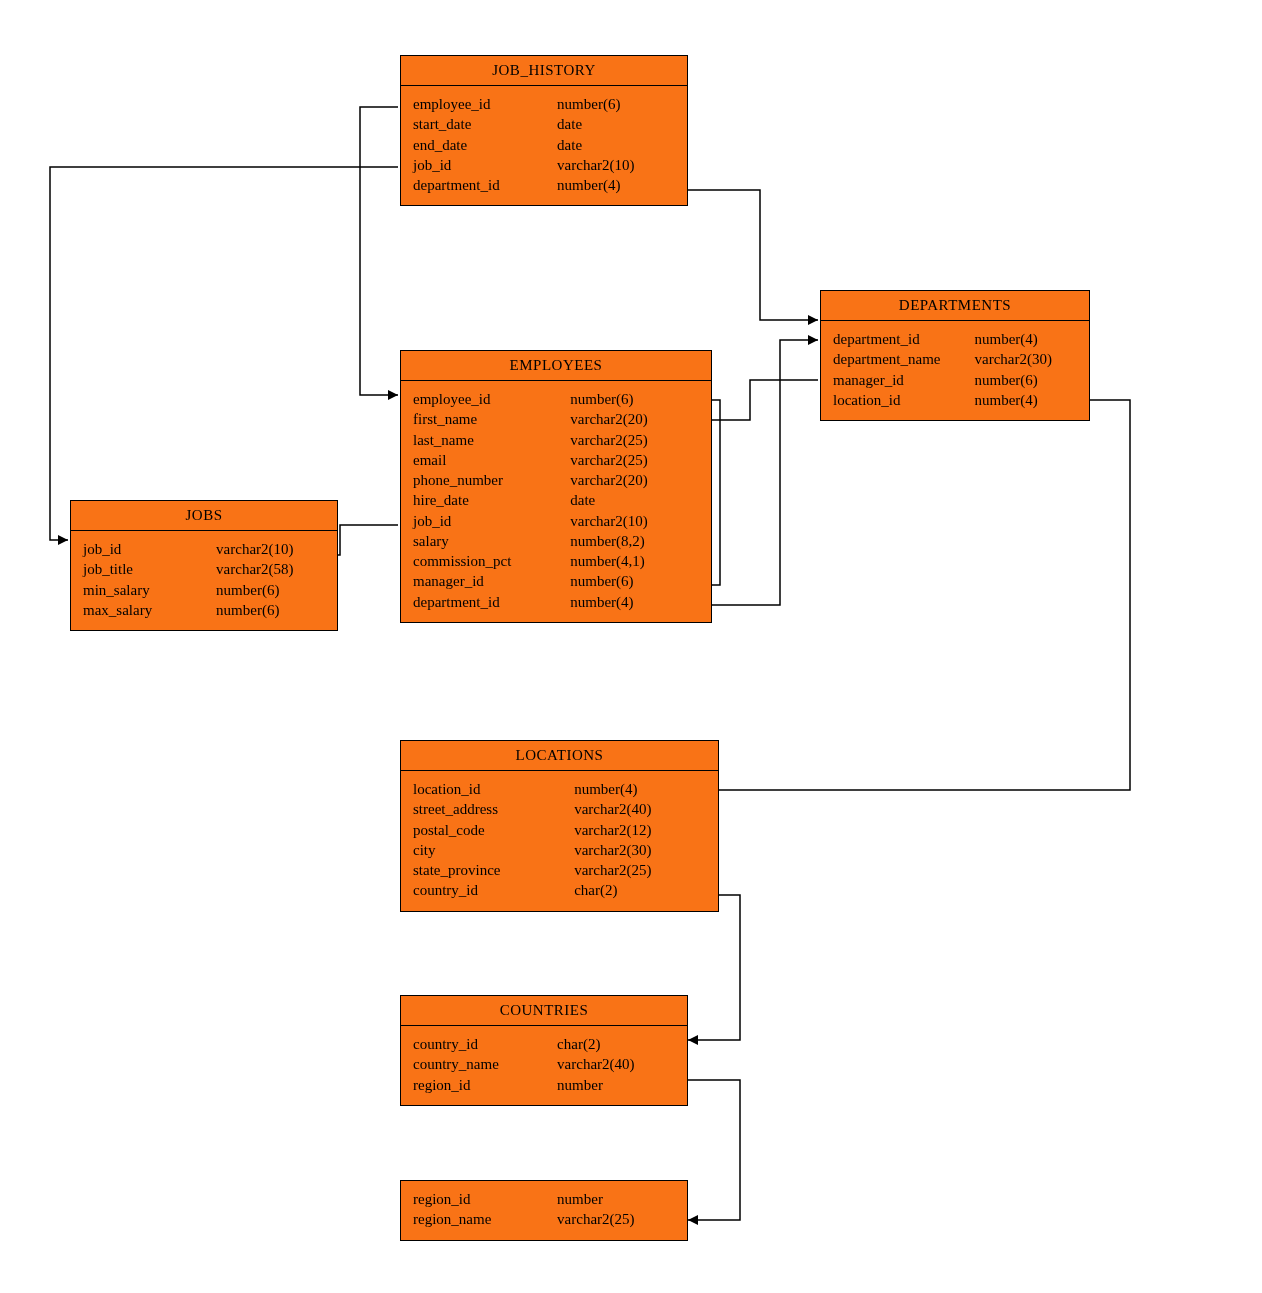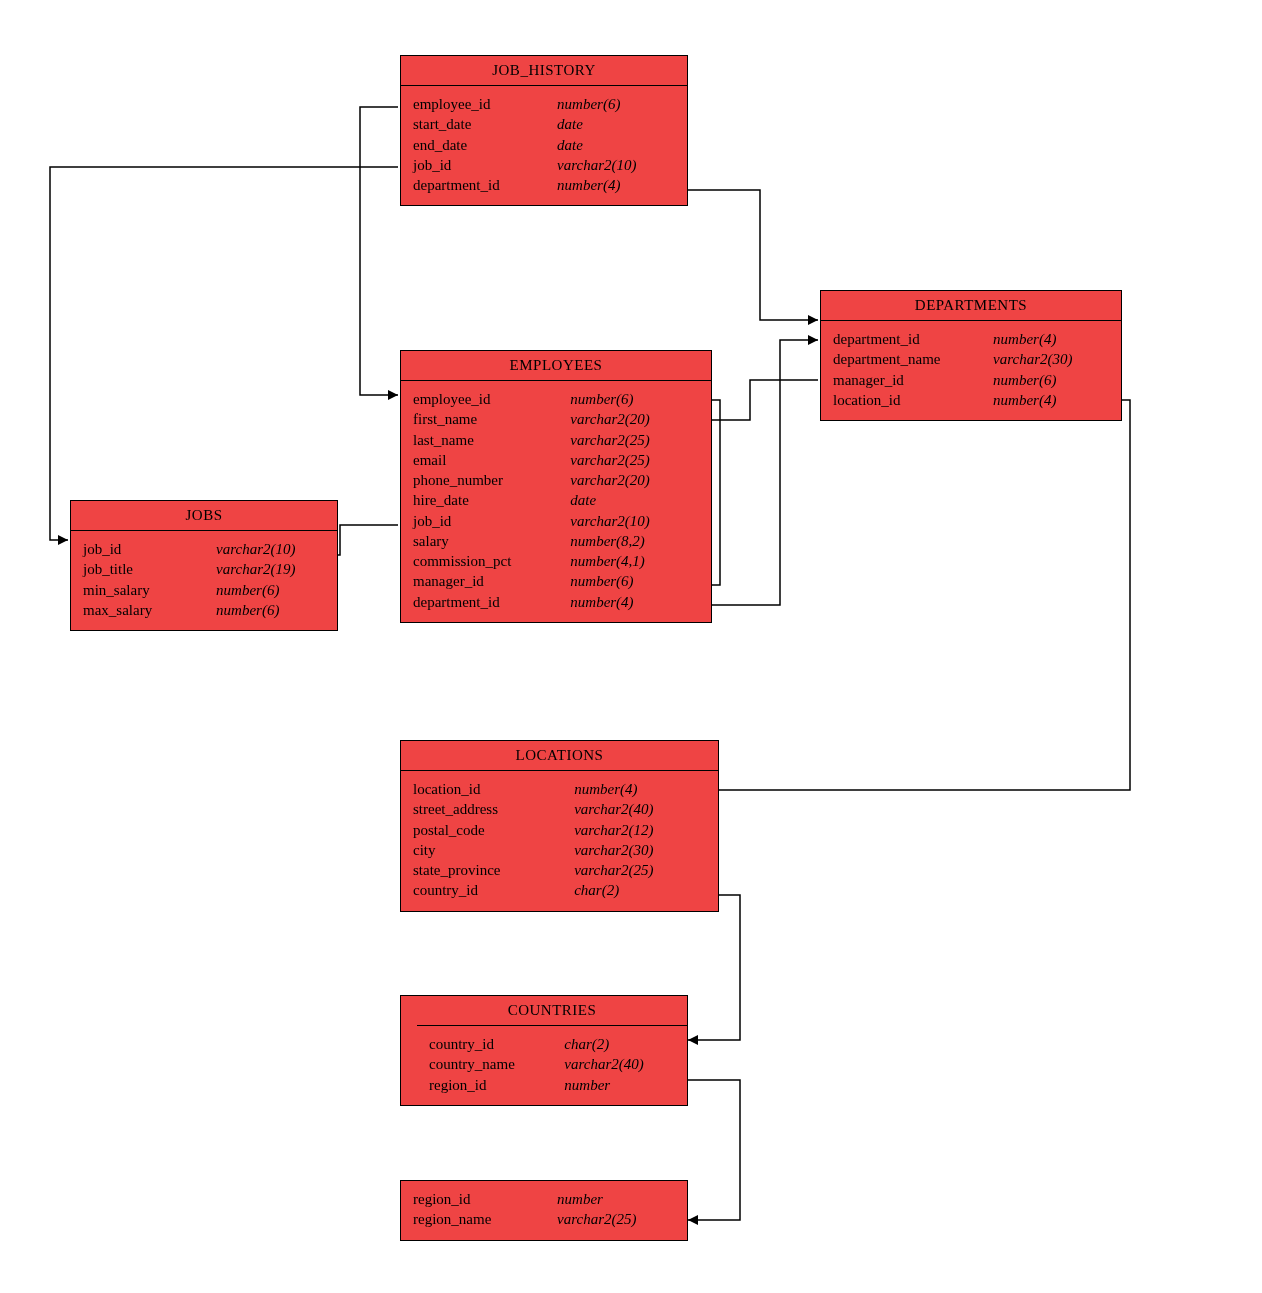--- a/index.html
+++ b/index.html
@@ -11,21 +11,21 @@
     color: #000;
   }
   .canvas {
     position: relative;
     width: 1262px;
     height: 1293px;
   }
   .entity {
     position: absolute;
     border: 1.5px solid #000;
-    background: #ef4444;
+    background: #f97316;
     box-sizing: border-box;
   }
   .entity .title {
     text-align: center;
     padding: 6px 4px;
     border-bottom: 1.5px solid #000;
     font-size: 15px;
     letter-spacing: 0.5px;
   }
   .entity .body {
@@ -36,21 +36,20 @@
     line-height: 1.35;
     justify-content: center;
   }
   .entity .col-name {
     flex: 0 0 55%;
     white-space: nowrap;
   }
   .entity .col-type {
     flex: 0 0 45%;
     white-space: nowrap;
-    font-style: italic;
   }
   svg.connectors {
     position: absolute;
     left: 0; top: 0;
     width: 1262px;
     height: 1293px;
     pointer-events: none;
   }
 </style>
 </head>
@@ -166,34 +165,34 @@
 
   <div class="entity" style="left:70px; top:500px; width:268px;">
     <div class="title">JOBS</div>
     <div class="body">
       <div class="row">
           <span class="col-name">job_id</span>
           <span class="col-type">varchar2(10)</span>
         </div>
       <div class="row">
           <span class="col-name">job_title</span>
-          <span class="col-type">varchar2(19)</span>
+          <span class="col-type">varchar2(58)</span>
         </div>
       <div class="row">
           <span class="col-name">min_salary</span>
           <span class="col-type">number(6)</span>
         </div>
       <div class="row">
           <span class="col-name">max_salary</span>
           <span class="col-type">number(6)</span>
         </div>
     </div>
   </div>
 
-  <div class="entity" style="left:820px; top:290px; width:302px;">
+  <div class="entity" style="left:820px; top:290px; width:270px;">
     <div class="title">DEPARTMENTS</div>
     <div class="body">
       <div class="row">
           <span class="col-name" style="flex:0 0 58%">department_id</span>
           <span class="col-type" style="flex:0 0 42%">number(4)</span>
         </div>
       <div class="row">
           <span class="col-name" style="flex:0 0 58%">department_name</span>
           <span class="col-type" style="flex:0 0 42%">varchar2(30)</span>
         </div>
@@ -231,21 +230,21 @@
           <span class="col-name">state_province</span>
           <span class="col-type">varchar2(25)</span>
         </div>
       <div class="row">
           <span class="col-name">country_id</span>
           <span class="col-type">char(2)</span>
         </div>
     </div>
   </div>
 
-  <div class="entity" style="left:400px; top:995px; width:288px;padding-left:16px;">
+  <div class="entity" style="left:400px; top:995px; width:288px;">
     <div class="title">COUNTRIES</div>
     <div class="body">
       <div class="row">
           <span class="col-name">country_id</span>
           <span class="col-type">char(2)</span>
         </div>
       <div class="row">
           <span class="col-name">country_name</span>
           <span class="col-type">varchar2(40)</span>
         </div>

